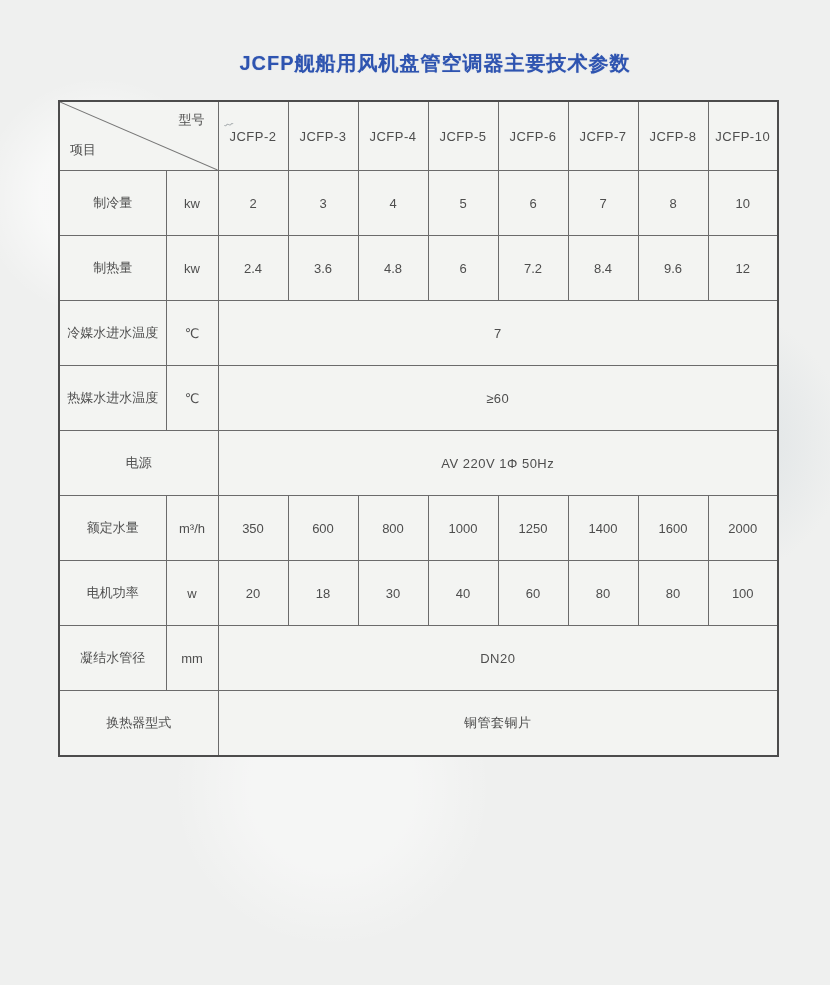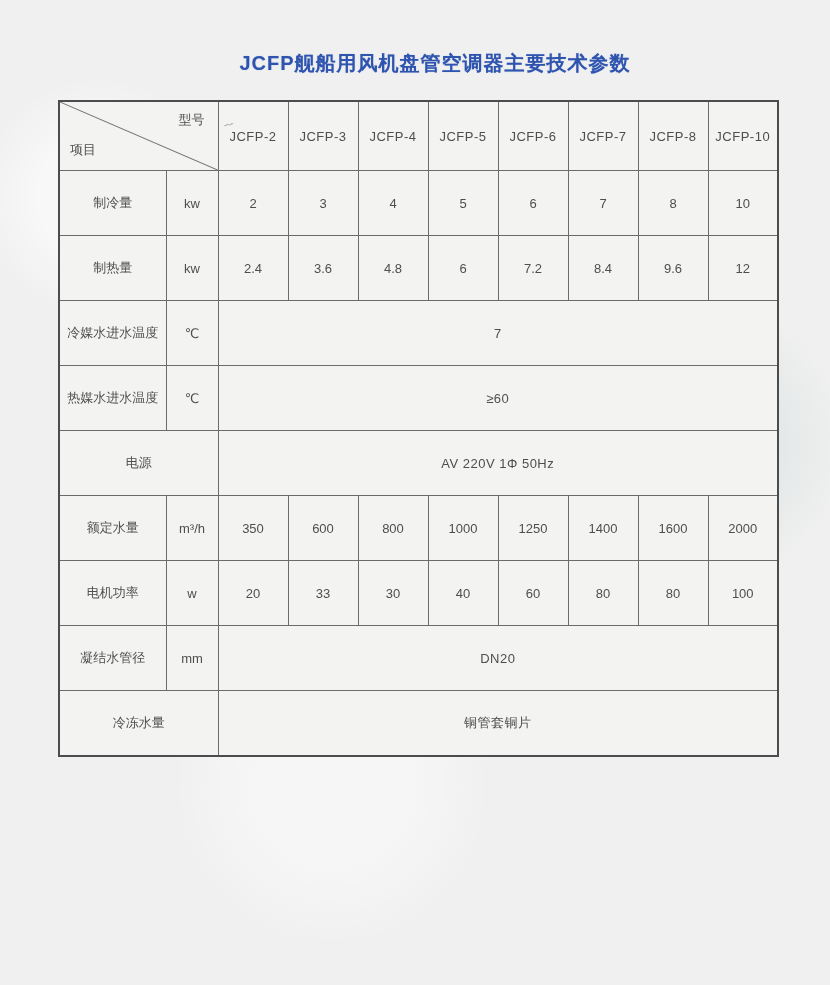--- a/index.html
+++ b/index.html
@@ -149,35 +149,35 @@
     <td class="val">1250</td>
     <td class="val">1400</td>
     <td class="val">1600</td>
     <td class="val">2000</td>
   </tr>
 
   <tr>
     <td class="rowlabel">电机功率</td>
     <td class="unit">w</td>
     <td class="val">20</td>
-    <td class="val">33</td>
+    <td class="val">18</td>
     <td class="val">30</td>
     <td class="val">40</td>
     <td class="val">60</td>
     <td class="val">80</td>
     <td class="val">80</td>
     <td class="val">100</td>
   </tr>
 
 
   <tr>
     <td class="rowlabel">凝结水管径</td>
     <td class="unit">mm</td>
     <td class="spanval" colspan="8">DN20</td>
   </tr>
 
 
   <tr>
-    <td class="rowlabel" colspan="2">冷冻水量</td>
+    <td class="rowlabel" colspan="2">换热器型式</td>
     <td class="spanval" colspan="8">铜管套铜片</td>
   </tr>
 </tbody>
   </table>
 
 </body></html>

